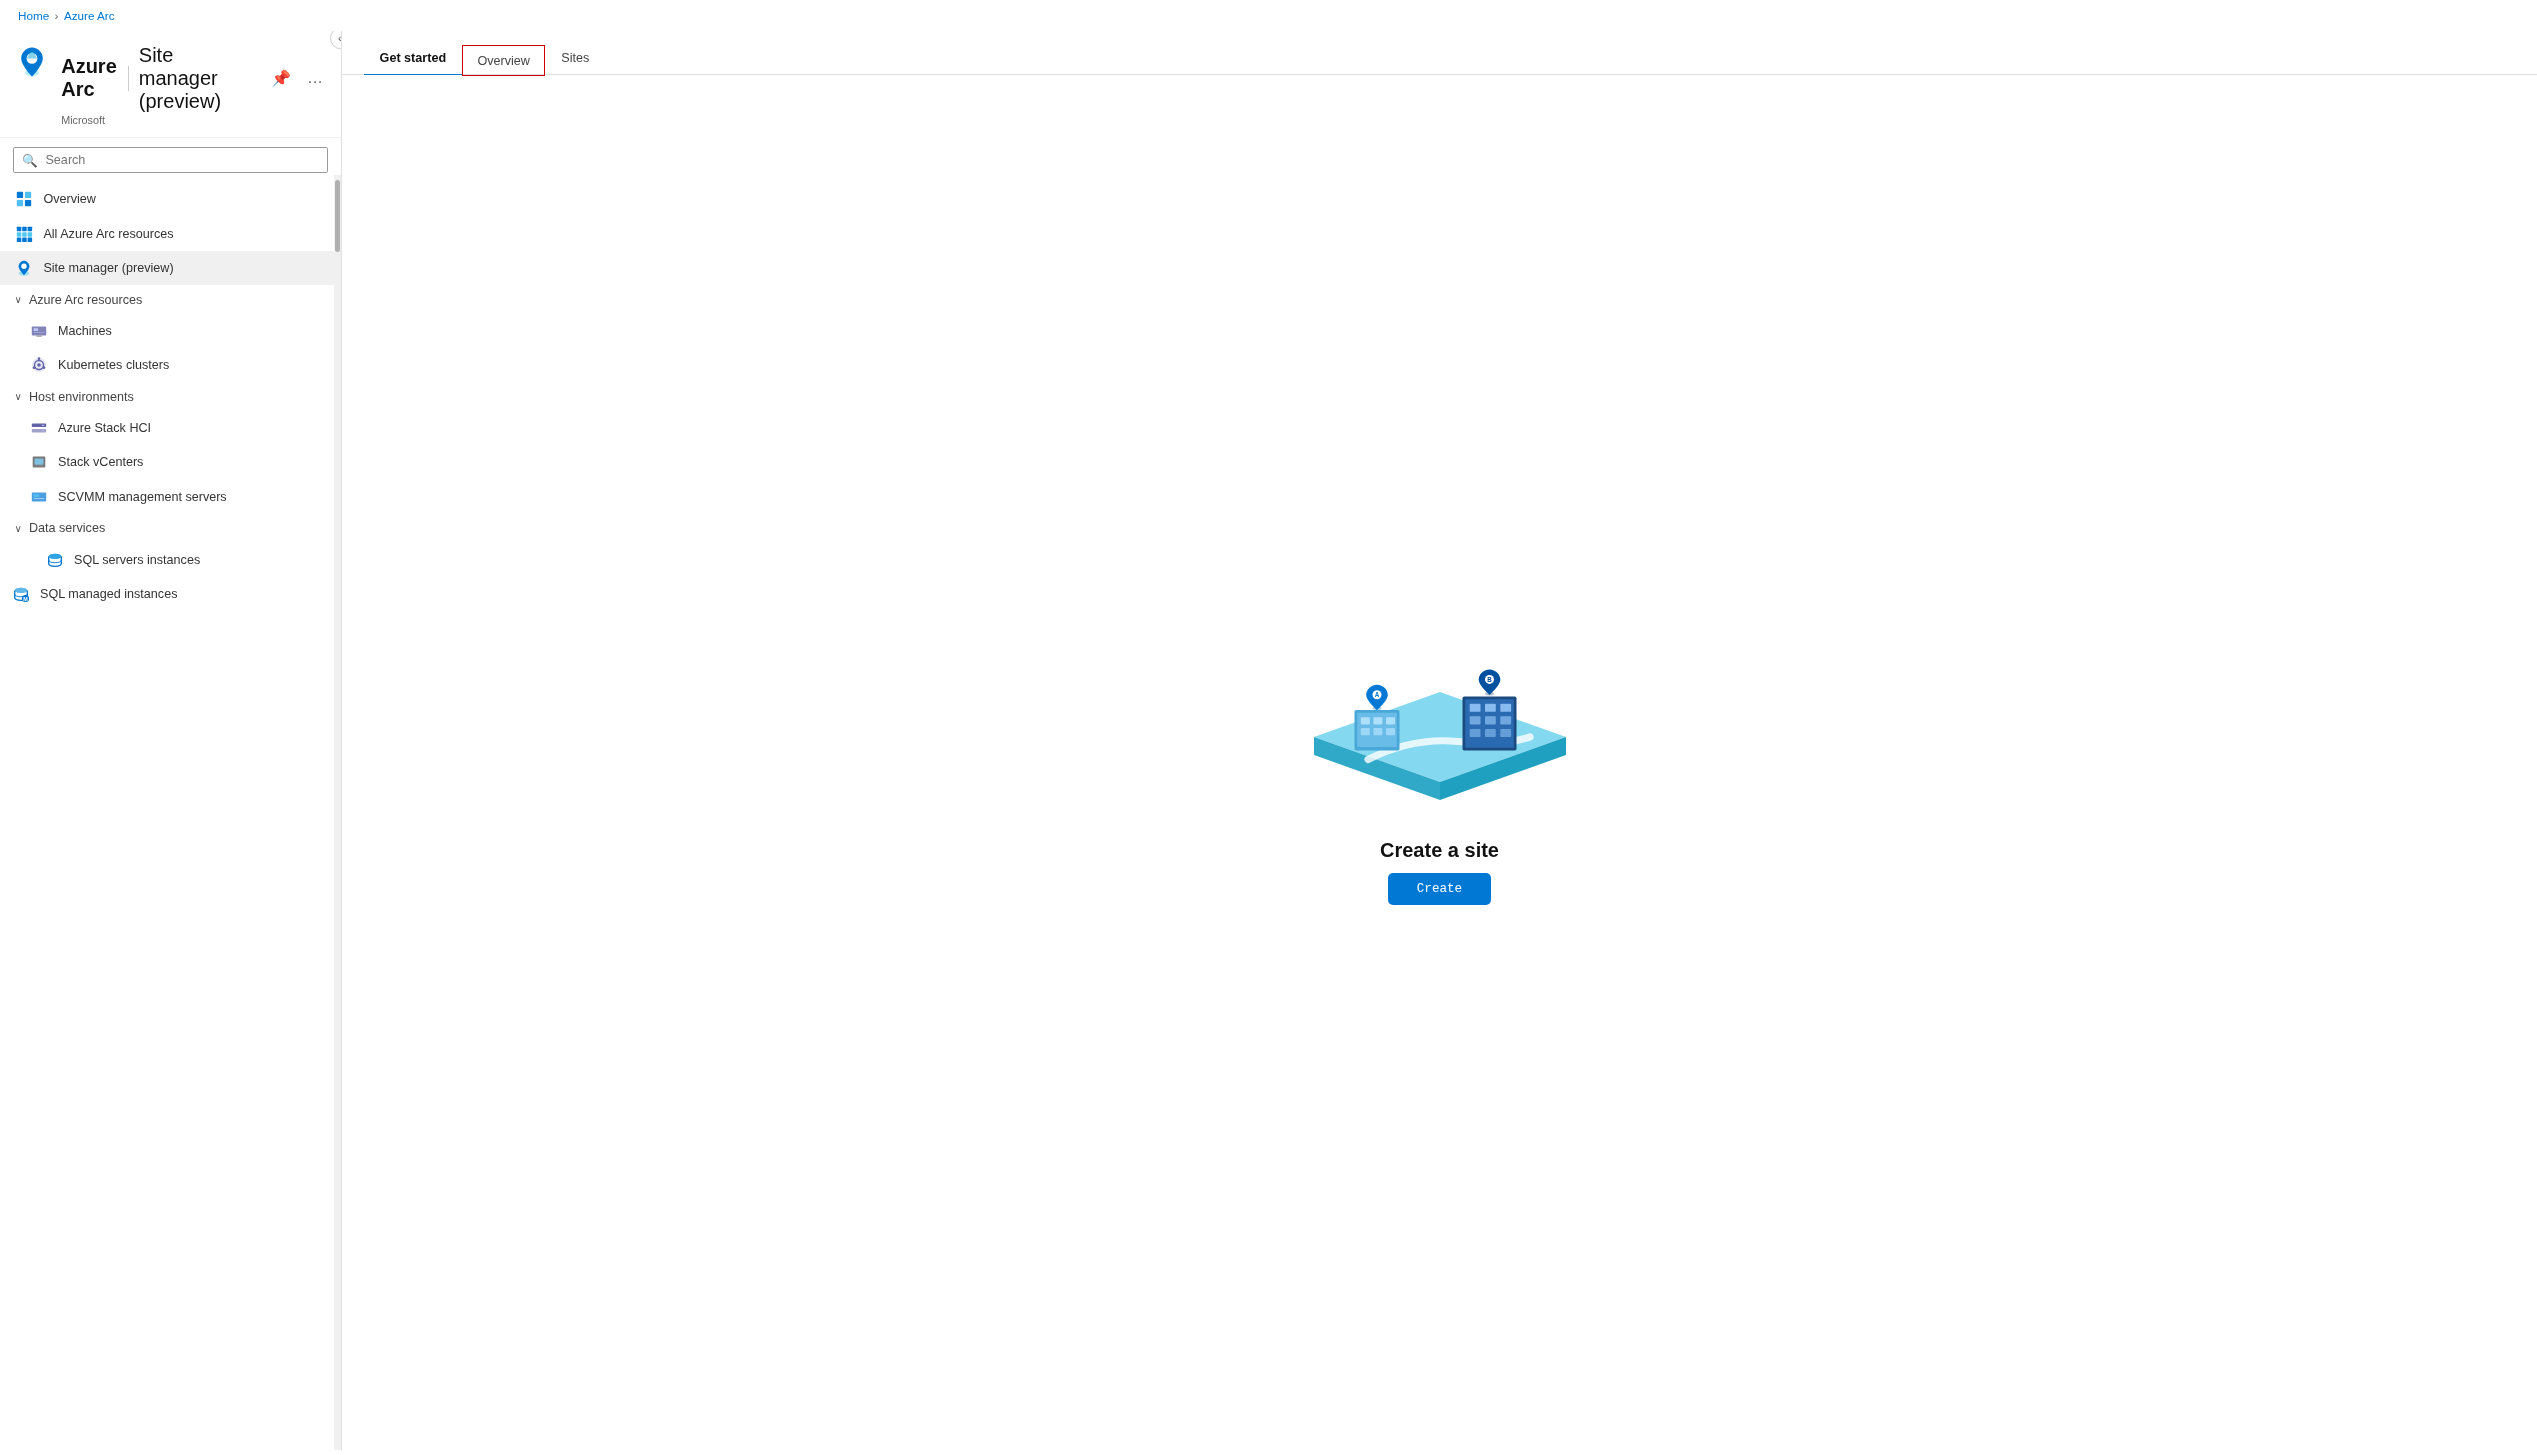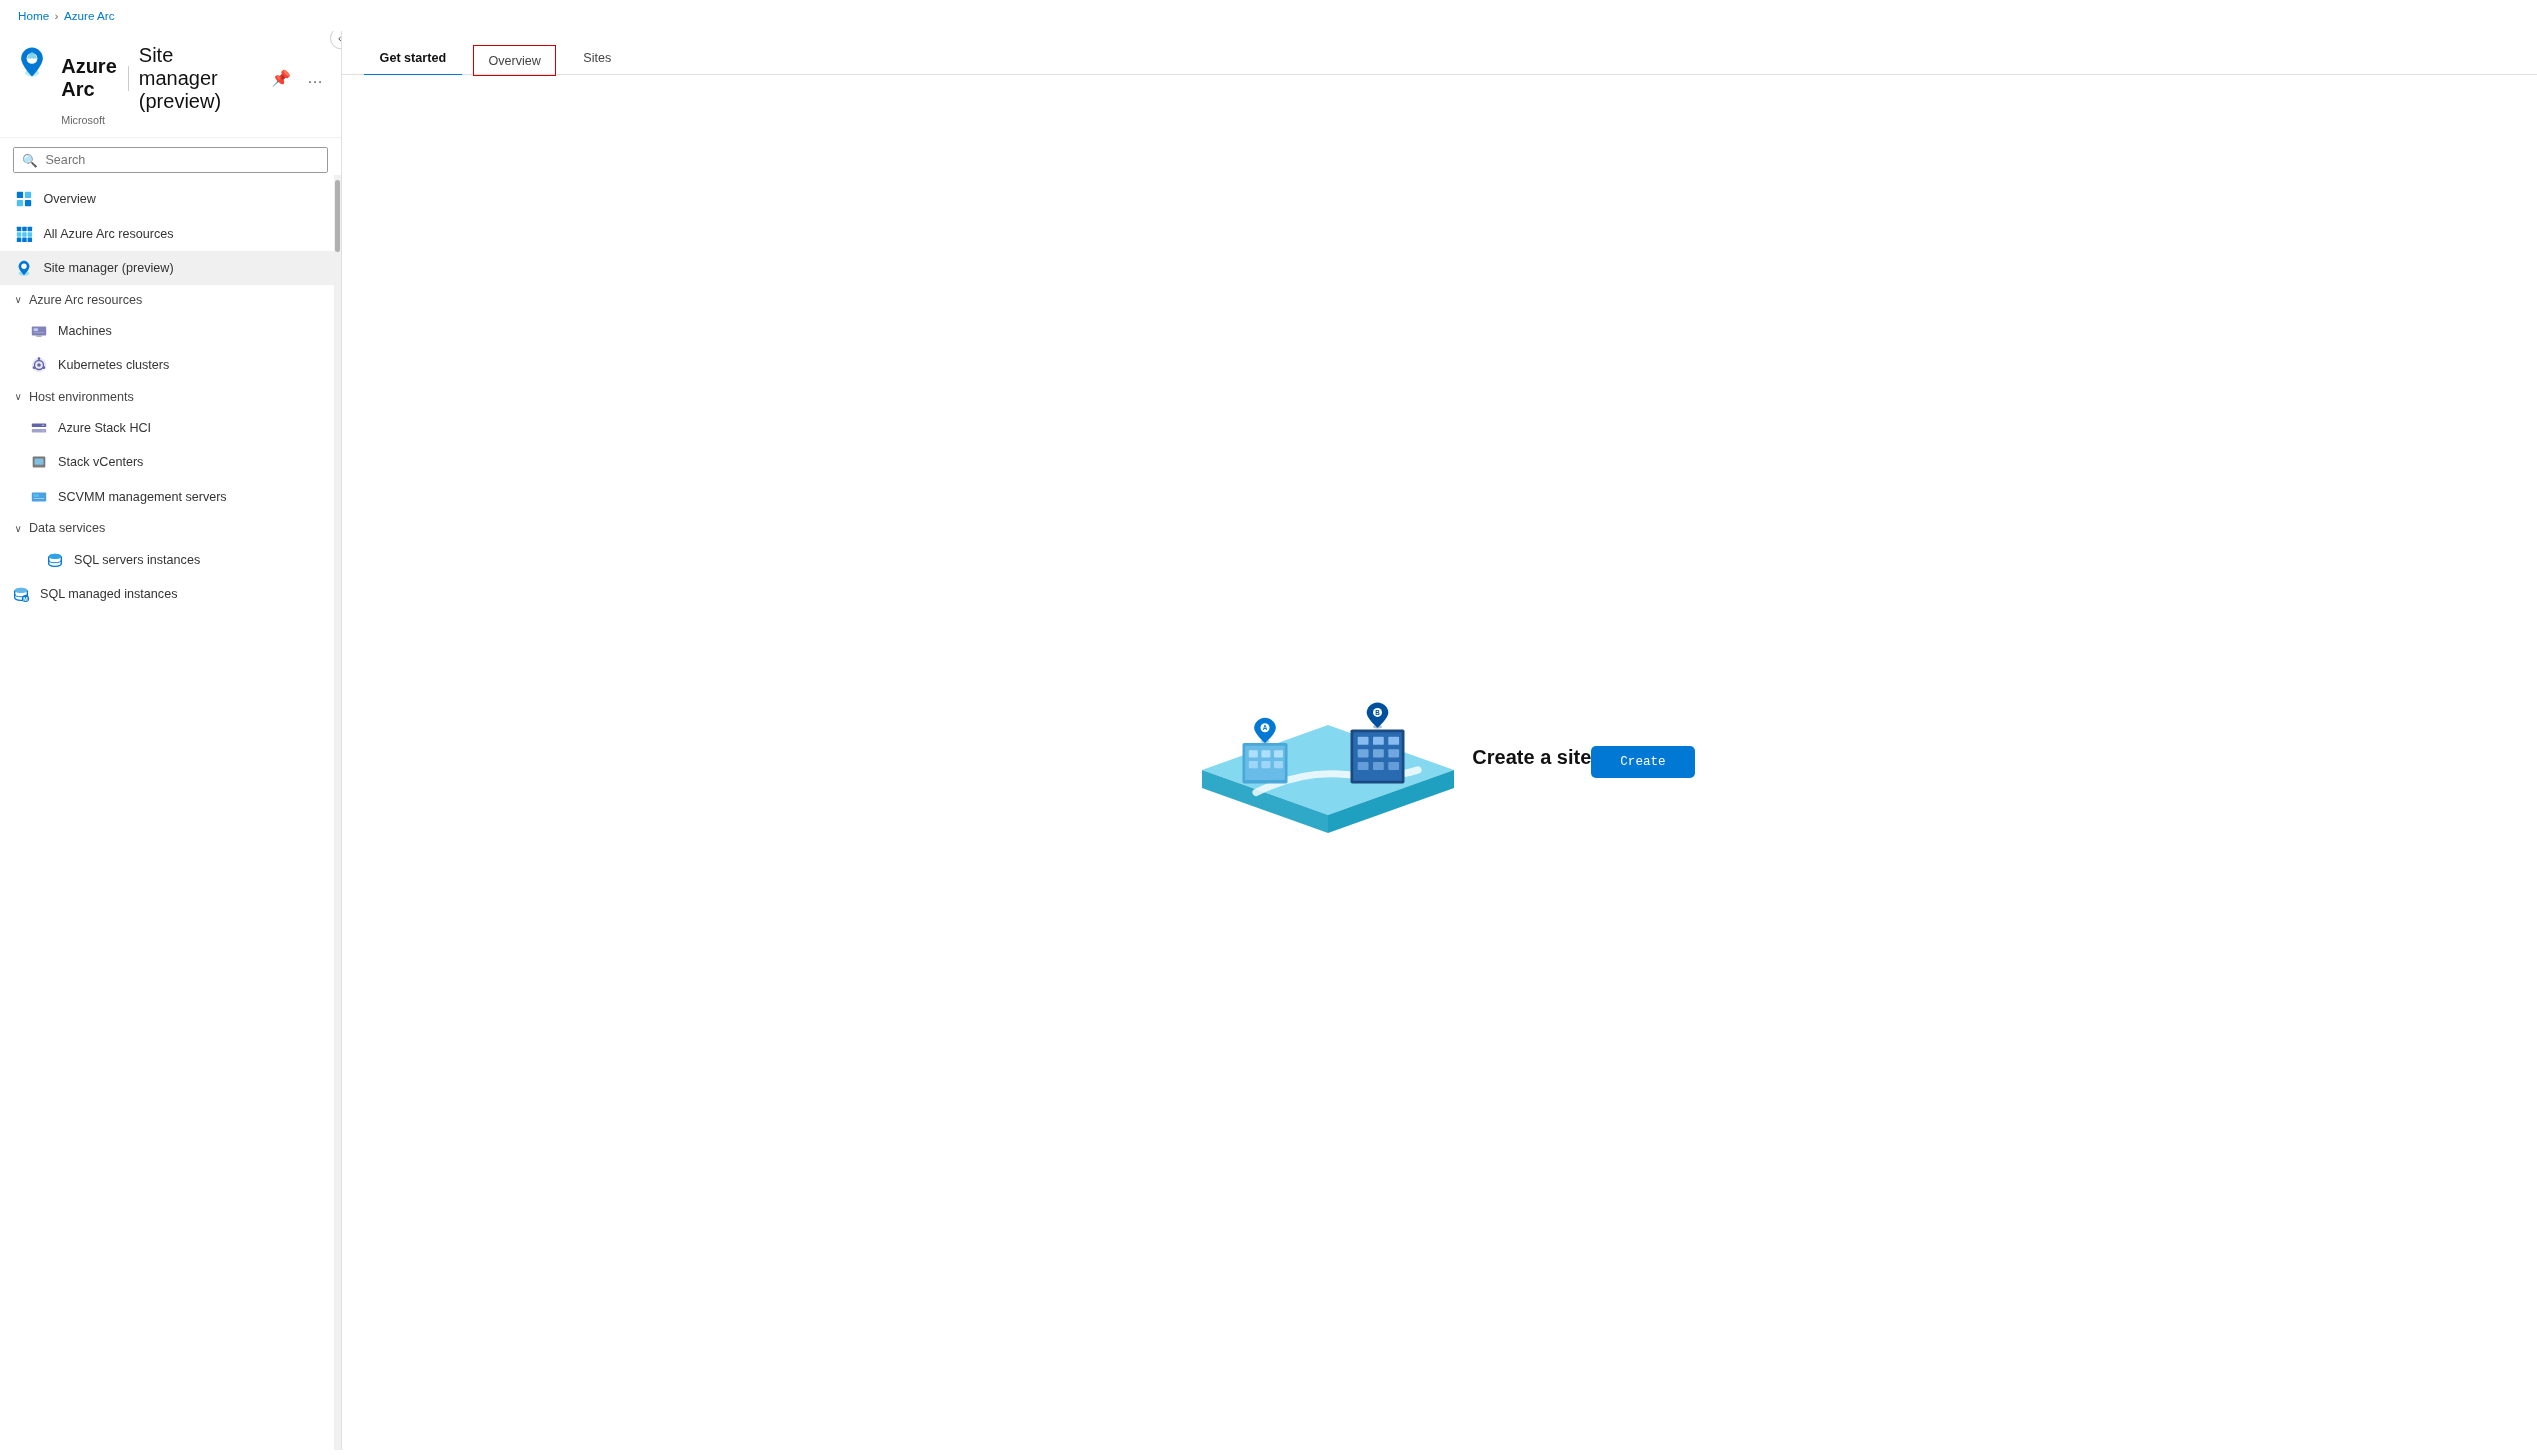--- a/index.html
+++ b/index.html
@@ -210,42 +210,42 @@
       overflow: hidden;
     }
 
     
     .tabs-bar {
       display: flex;
       align-items: flex-end;
       border-bottom: 0.9px solid #e0e0e0;
       padding: 0 21.6px;
       padding-top: 10.8px;
-      gap: 11px;
+      gap: 0;
     }
     .tab {
       padding: 9px 16px;
       font-size: 12.6px;
       cursor: pointer;
       color: #444;
       border-bottom: 1.8px solid transparent;
       margin-bottom: -0.9px;
       position: relative;
     }
     .tab.highlighted {
       border: 1.8px solid #d00000;
       padding: 7.2px 14.4px;
       margin-bottom: -1.8px;
     }
 
     
     .content-body {
       flex: 1;
       display: flex;
-      flex-direction: row;
+      flex-direction: column;
       align-items: center;
       justify-content: center;
       padding: 36px;
     }
 
     
     .illustration {
       width: 288px;
       height: 198px;
       margin-bottom: 21.6px;

